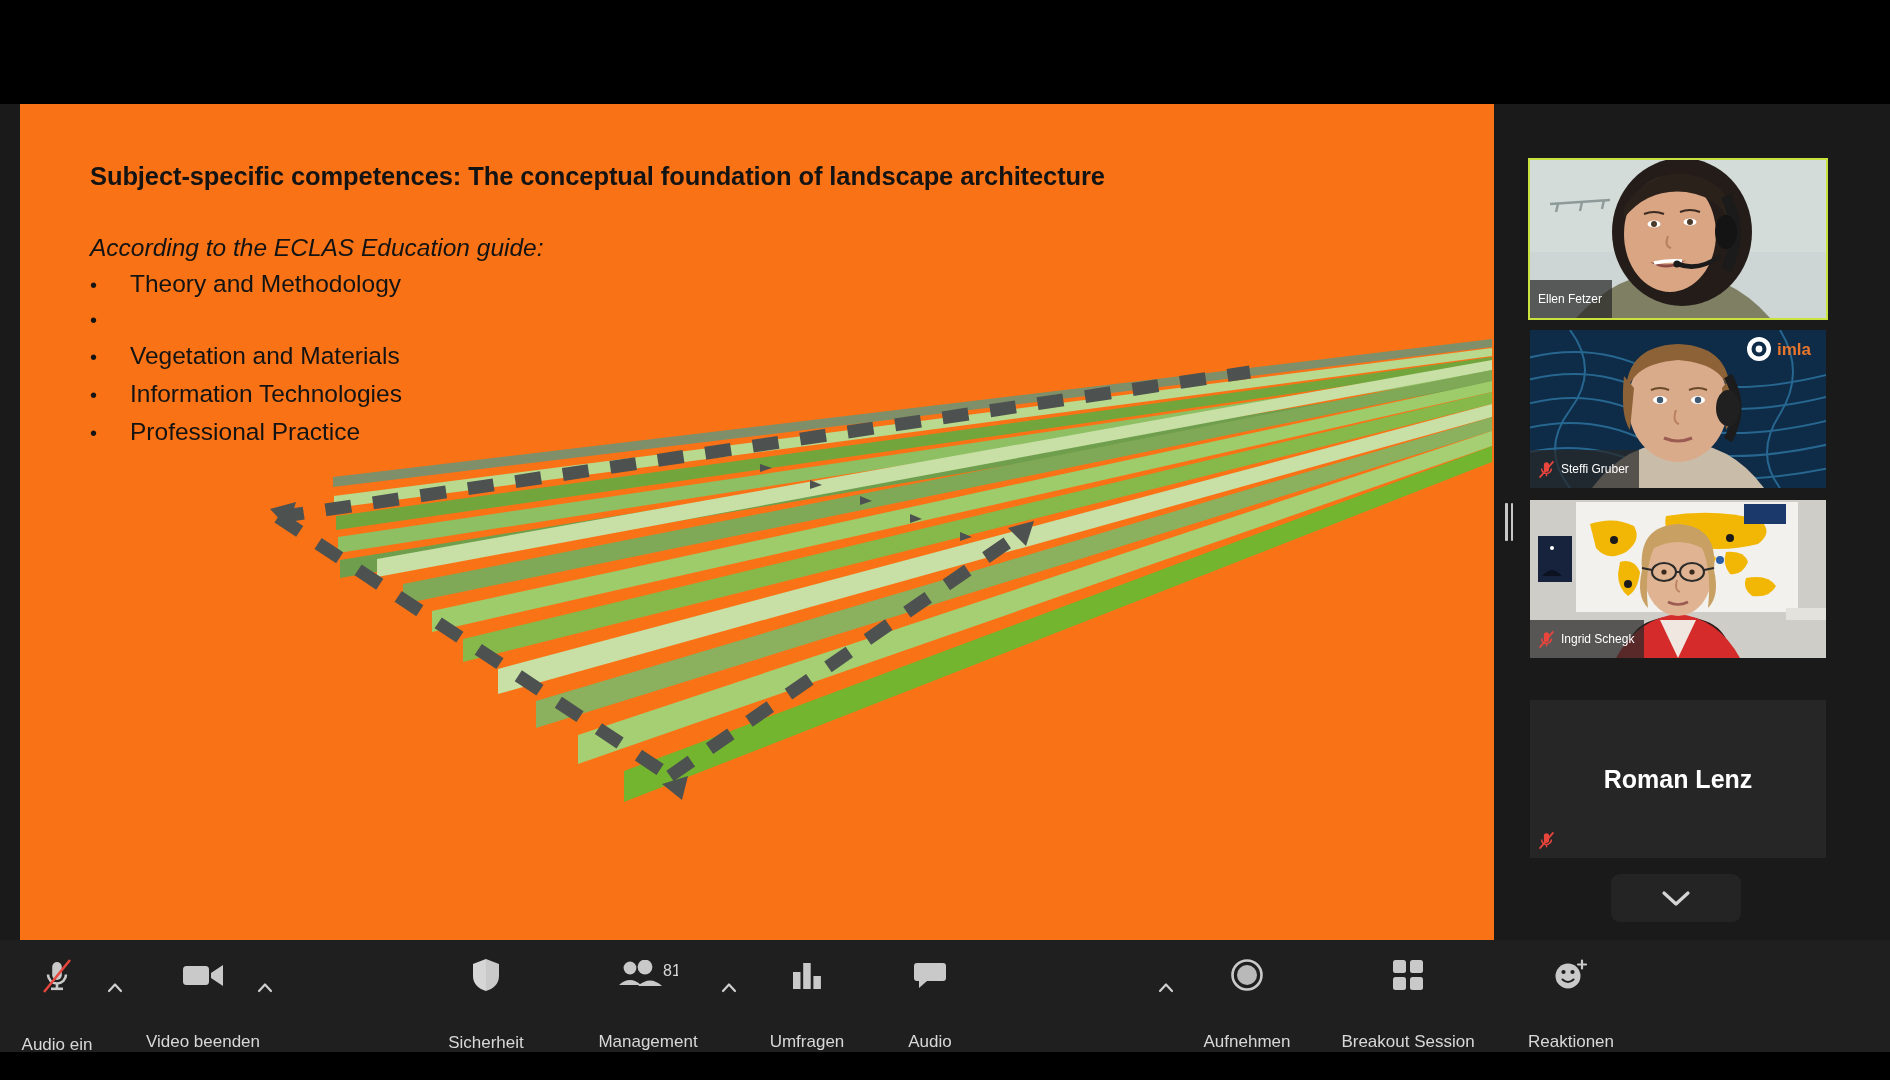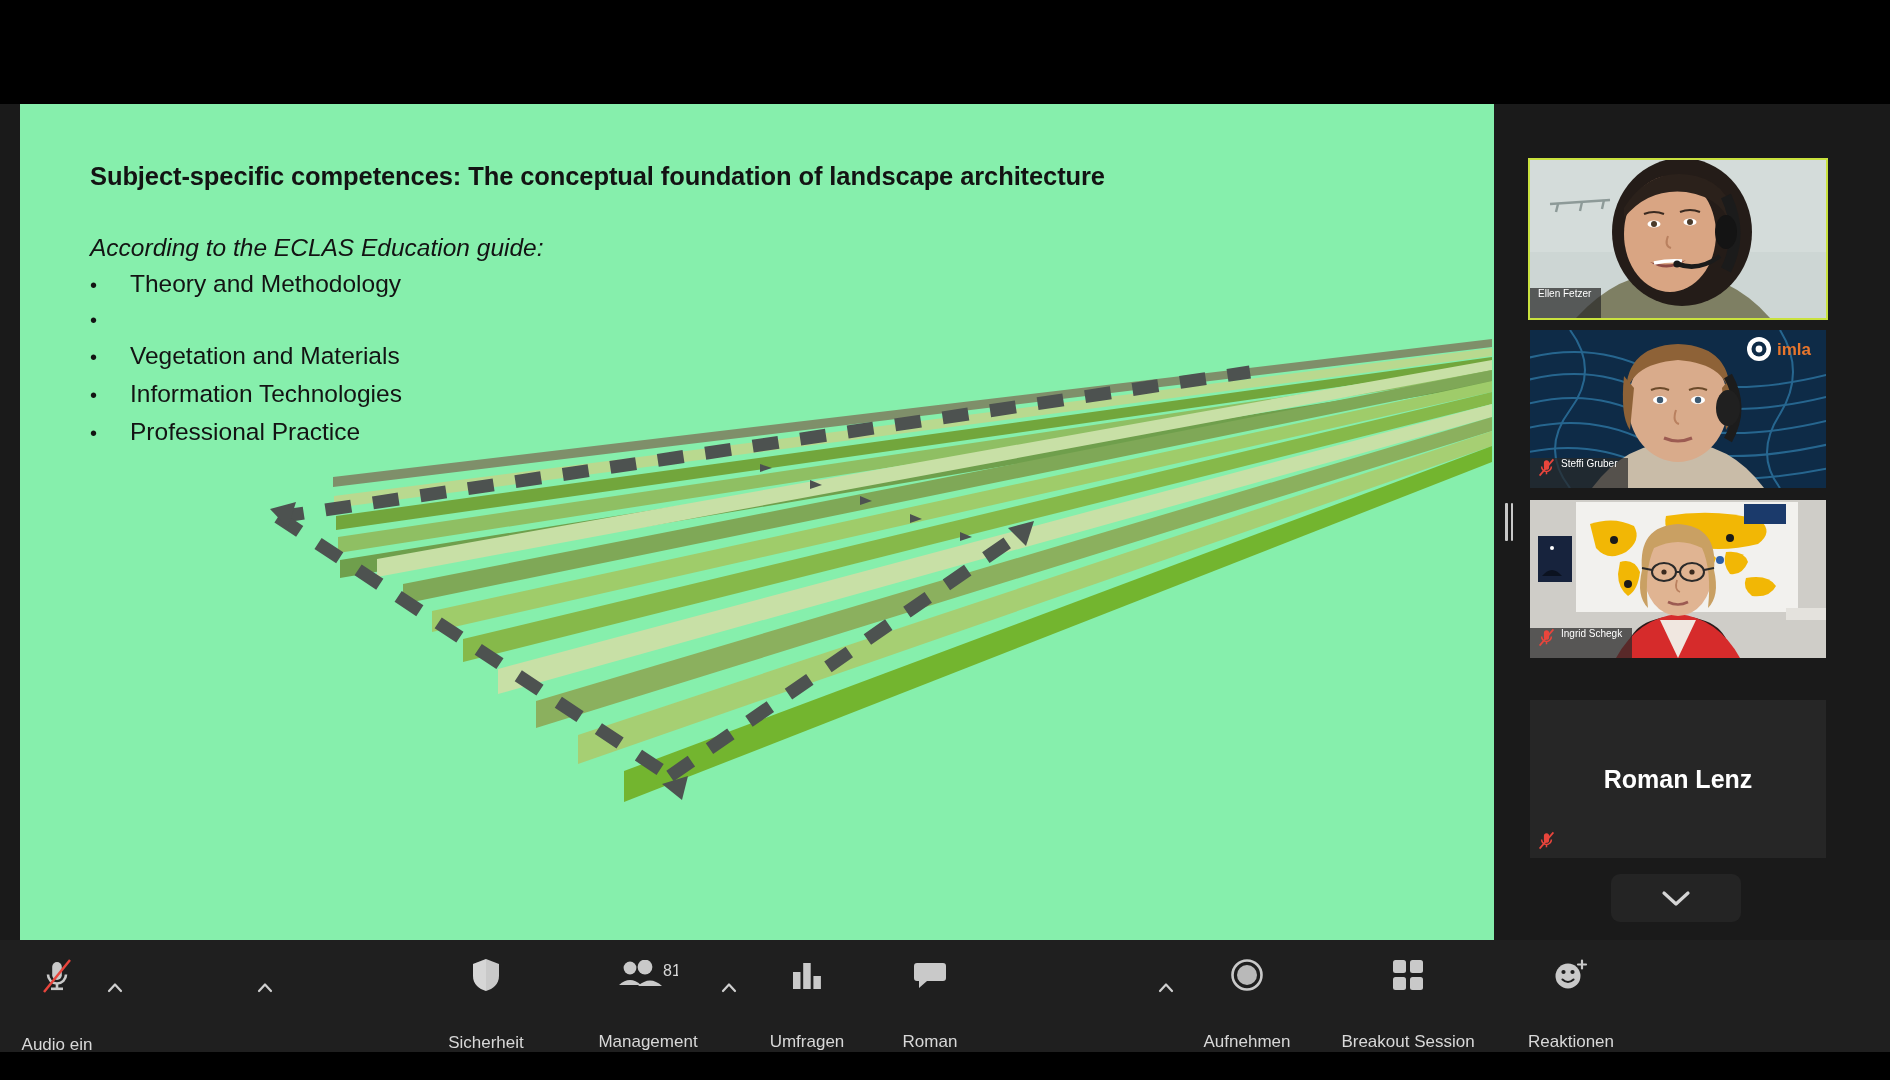--- a/index.html
+++ b/index.html
@@ -16,21 +16,21 @@
   .letterbox-top { position:absolute; left:0; top:0; width:1890px; height:104px; background:#000; }
   .stage {
     position:absolute; left:0; top:104px; width:1890px; height:836px;
     background:#1a1a1a;
   }
 
   
   .slide {
     position:absolute; left:20px; top:0px;
     width:1584px; height:836px;
-    background:#86efac;
+    background:#f97316;
     overflow:hidden;
   }
   .slide-title {
     position:absolute; left:70px; top:57px;
     width:1300px;
     font-size:25.5px; font-weight:bold; color:#131313;
     letter-spacing:-0.1px; line-height:1.2;
   }
   .slide-lead {
     position:absolute; left:70px; top:130px;
@@ -62,25 +62,25 @@
     position:absolute; left:1524px; top:0; width:366px; height:836px;
     background:#1a1a1a;
   }
   .tile {
     position:absolute; left:6px; width:296px; height:158px;
     background:#1d1d1d; overflow:hidden;
   }
   .tile.active { outline:4px solid #c9e23e; outline-offset:-2px; }
   .tile .vid { position:absolute; inset:0; }
   .namebar {
-    position:absolute; left:0; bottom:0; height:30px;
-    display:flex; align-items:flex-start; gap:6px;
+    position:absolute; left:0; bottom:0; height:38px;
+    display:flex; align-items:center; gap:6px;
     padding:0 10px 0 8px;
     background:rgba(40,40,40,0.72);
-    color:#fff; font-size:10px; white-space:nowrap;
+    color:#fff; font-size:12px; white-space:nowrap;
     max-width:100%;
   }
   .muteicon { width:17px; height:19px; flex:0 0 17px; }
 
   
   .tile.placeholder { background:#262626; }
   .tile.placeholder .ph-name {
     position:absolute; inset:0;
     display:flex; align-items:center; justify-content:center;
     color:#ffffff; font-size:25px; font-weight:bold;
@@ -397,20 +397,29 @@
         </svg>
       </span>
       <span class="tb-label">Audio ein</span>
     </div>
     <div class="caret" style="left:104px;">
       <svg width="16" height="11" viewBox="0 0 16 11">
           <path d="M2 9 L8 2.5 L14 9" stroke="#cfcfcf" stroke-width="2.2" fill="none" stroke-linecap="round" stroke-linejoin="round"></path>
         </svg>
     </div>
 
+    <div class="tb-item" style="left:138px; width:130px;">
+      <span class="tb-icon">
+        <svg width="44" height="28" viewBox="0 0 44 28">
+          <rect x="2" y="5" width="26" height="19" rx="3.5" fill="#c9c9c9"></rect>
+          <path d="M30 12 L42 4 L42 25 L30 17 Z" fill="#c9c9c9"></path>
+        </svg>
+      </span>
+      <span class="tb-label">Video beenden</span>
+    </div>
     <div class="caret" style="left:254px;">
       <svg width="16" height="11" viewBox="0 0 16 11">
           <path d="M2 9 L8 2.5 L14 9" stroke="#cfcfcf" stroke-width="2.2" fill="none" stroke-linecap="round" stroke-linejoin="round"></path>
         </svg>
     </div>
 
     <div class="tb-item" style="left:432px; width:108px;">
       <span class="tb-icon">
         <svg width="30" height="36" viewBox="0 0 30 36">
           <path d="M15 2 L28 7 V19 C28 27 22 32 15 34 C8 32 2 27 2 19 V7 Z" fill="#c9c9c9"></path>
@@ -448,21 +457,21 @@
       </span>
       <span class="tb-label">Umfragen</span>
     </div>
 
     <div class="tb-item" style="left:887px; width:86px;">
       <span class="tb-icon">
         <svg width="34" height="30" viewBox="0 0 34 30">
           <path d="M4 3 h26 a3 3 0 0 1 3 3 v12 a3 3 0 0 1 -3 3 h-16 l-8 7 v-7 h-2 a3 3 0 0 1 -3 -3 V6 a3 3 0 0 1 3 -3 z" fill="#c9c9c9"></path>
         </svg>
       </span>
-      <span class="tb-label">Roman</span>
+      <span class="tb-label">Audio</span>
     </div>
 
     <div class="caret" style="left:1155px;">
       <svg width="16" height="11" viewBox="0 0 16 11">
           <path d="M2 9 L8 2.5 L14 9" stroke="#cfcfcf" stroke-width="2.2" fill="none" stroke-linecap="round" stroke-linejoin="round"></path>
         </svg>
     </div>
 
     <div class="tb-item" style="left:1185px; width:124px;">
       <span class="tb-icon">

